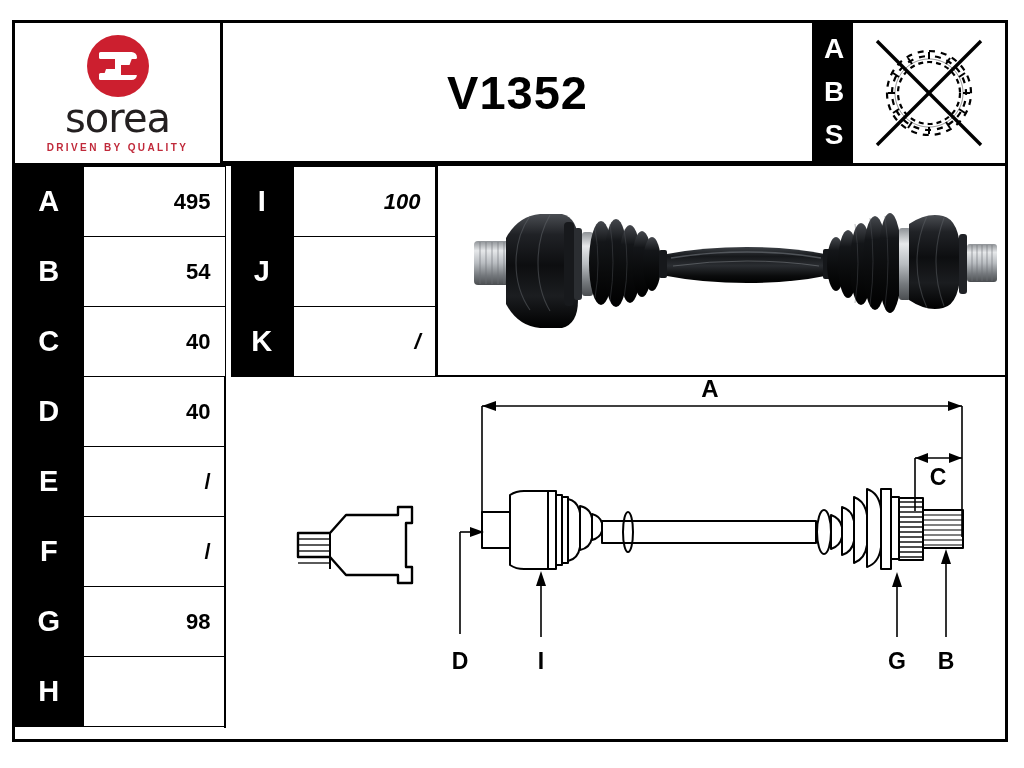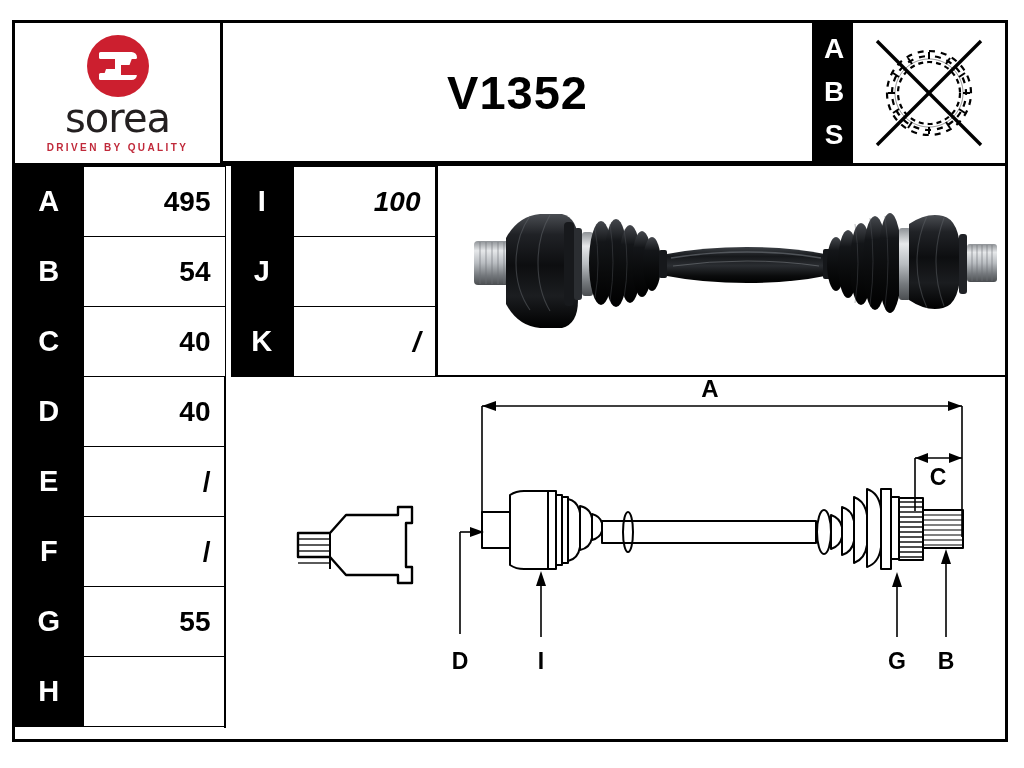--- a/index.html
+++ b/index.html
@@ -212,21 +212,21 @@
   }
   #table-right .lab { width: 62px; }
   .val {
     background: #fff;
     color: #000;
     width: 142px;
     text-align: right;
     padding-right: 14px !important;
     font-family: "Liberation Sans", sans-serif;
     font-weight: bold;
-    font-size: 28px;
+    font-size: 22px;
   }
   #table-right .val { width: 142px; font-style: italic; }
 
   
   #right-table-edge {
     position: absolute;
     left: 420px;
     top: 0px;
     width: 3px;
     height: 211px;
@@ -353,21 +353,21 @@
         <tr>
           <td class="lab">E</td>
           <td class="val">/</td>
         </tr>
         <tr>
           <td class="lab">F</td>
           <td class="val">/</td>
         </tr>
         <tr>
           <td class="lab">G</td>
-          <td class="val">55</td>
+          <td class="val">98</td>
         </tr>
         <tr>
           <td class="lab">H</td>
           <td class="val"></td>
         </tr>
       </tbody>
     </table>
 
     <table class="spec-table" id="table-right">
       <tbody>

